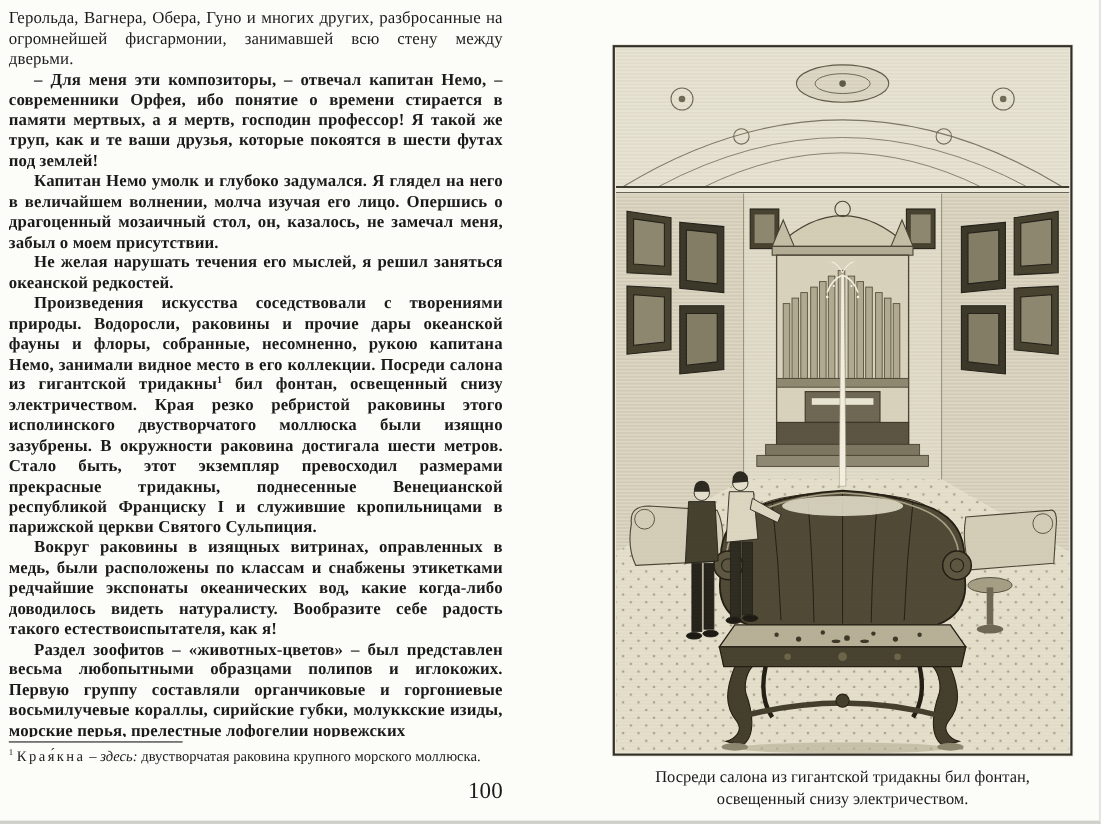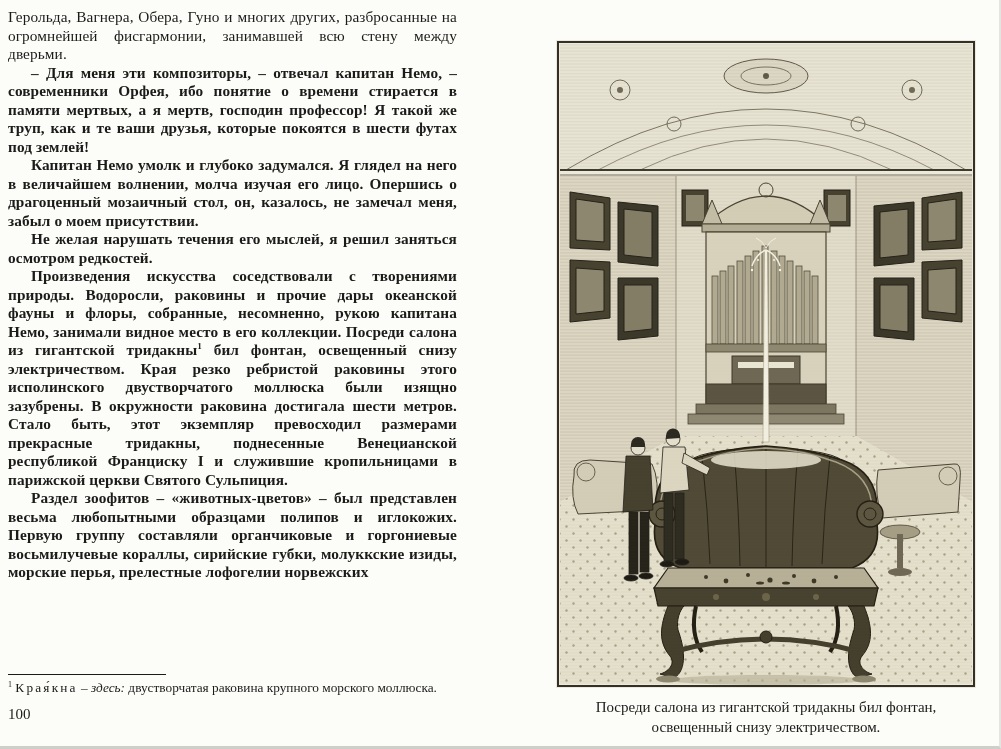--- a/index.html
+++ b/index.html
@@ -39,21 +39,21 @@
   .footer { position: absolute; left: 8px; top: 674px; width: 449px; }
   .footnote-rule { width: 158px; border-top: 1px solid #1b1b1a; margin: 0 0 5px 0; }
   .footnote {
     margin: 0;
     font-size: 13.3px;
     line-height: 16.4px;
     text-align: justify;
   }
   .fn-term { letter-spacing: 2.2px; }
   .fn-emph { font-style: italic; }
-  .page-number { margin-top: 10px; font-size: 15px; }
+  .page-number { margin-top: 10px; font-size: 21px; text-align: right; }
   
   .right-page { position: absolute; left: 540px; top: 12px; width: 455px; height: 749px; }
   .illustration-frame { margin: 28px 0 0 16px; width: 420px; height: 648px; }
   .illustration-frame svg { display: block; }
   .caption {
     margin-top: 10px;
     width: 452px;
     text-align: center;
     font-size: 15px;
     line-height: 1.32;
@@ -62,22 +62,23 @@
 </head>
 <body>
 
 <div class="spread">
 
   <div class="left-page">
     <div class="body-text">
       <p class="noindent">Герольда, Вагнера, Обера, Гуно и многих других, разбросанные на огромнейшей фисгармонии, занимавшей всю стену между дверьми.</p>
       <p class="indent">– Для меня эти композиторы, – отвечал капитан Немо, – современники Орфея, ибо понятие о времени стирается в памяти мертвых, а я мертв, господин профессор! Я такой же труп, как и те ваши друзья, которые покоятся в шести футах под землей!</p>
       <p class="indent">Капитан Немо умолк и глубоко задумался. Я глядел на него в величайшем волнении, молча изучая его лицо. Опершись о драгоценный мозаичный стол, он, казалось, не замечал меня, забыл о моем присутствии.</p>
-      <p class="indent">Не желая нарушать течения его мыслей, я решил заняться осмотром редкостей.</p>
+      <p class="indent">Не желая нарушать течения его мыслей, я решил заняться океанской редкостей.</p>
       <p class="indent"><span>Произведения искусства соседствовали с творениями природы. Водоросли, раковины и прочие дары океанской фауны и флоры, собранные, несомненно, рукою капитана Немо, занимали видное место в его коллекции. Посреди салона из гигантской тридакны</span><sup>1</sup><span> бил фонтан, освещенный снизу электричеством. Края резко ребристой раковины этого исполинского двустворчатого моллюска были изящно зазубрены. В окружности раковина достигала шести метров. Стало быть, этот экземпляр превосходил размерами прекрасные тридакны, поднесенные Венецианской республикой Франциску I и служившие кропильницами в парижской церкви Святого Сульпиция.</span></p>
+      <p class="indent">Вокруг раковины в изящных витринах, оправленных в медь, были расположены по классам и снабжены этикетками редчайшие экспонаты океанических вод, какие когда-либо доводилось видеть натуралисту. Вообразите себе радость такого естествоиспытателя, как я!</p>
       <p class="indent">Раздел зоофитов – «животных-цветов» – был представлен весьма любопытными образцами полипов и иглокожих. Первую группу составляли органчиковые и горгониевые восьмилучевые кораллы, сирийские губки, молуккские изиды, морские перья, прелестные лофогелии норвежских</p>
     </div>
 
     <div class="footer">
       <div class="footnote-rule"></div>
       <p class="footnote"><sup>1</sup> <span class="fn-term">Края́кна</span><span> – </span><span class="fn-emph">здесь:</span><span> двустворчатая раковина крупного морского моллюска.</span></p>
       <div class="page-number">100</div>
     </div>
   </div>
 

